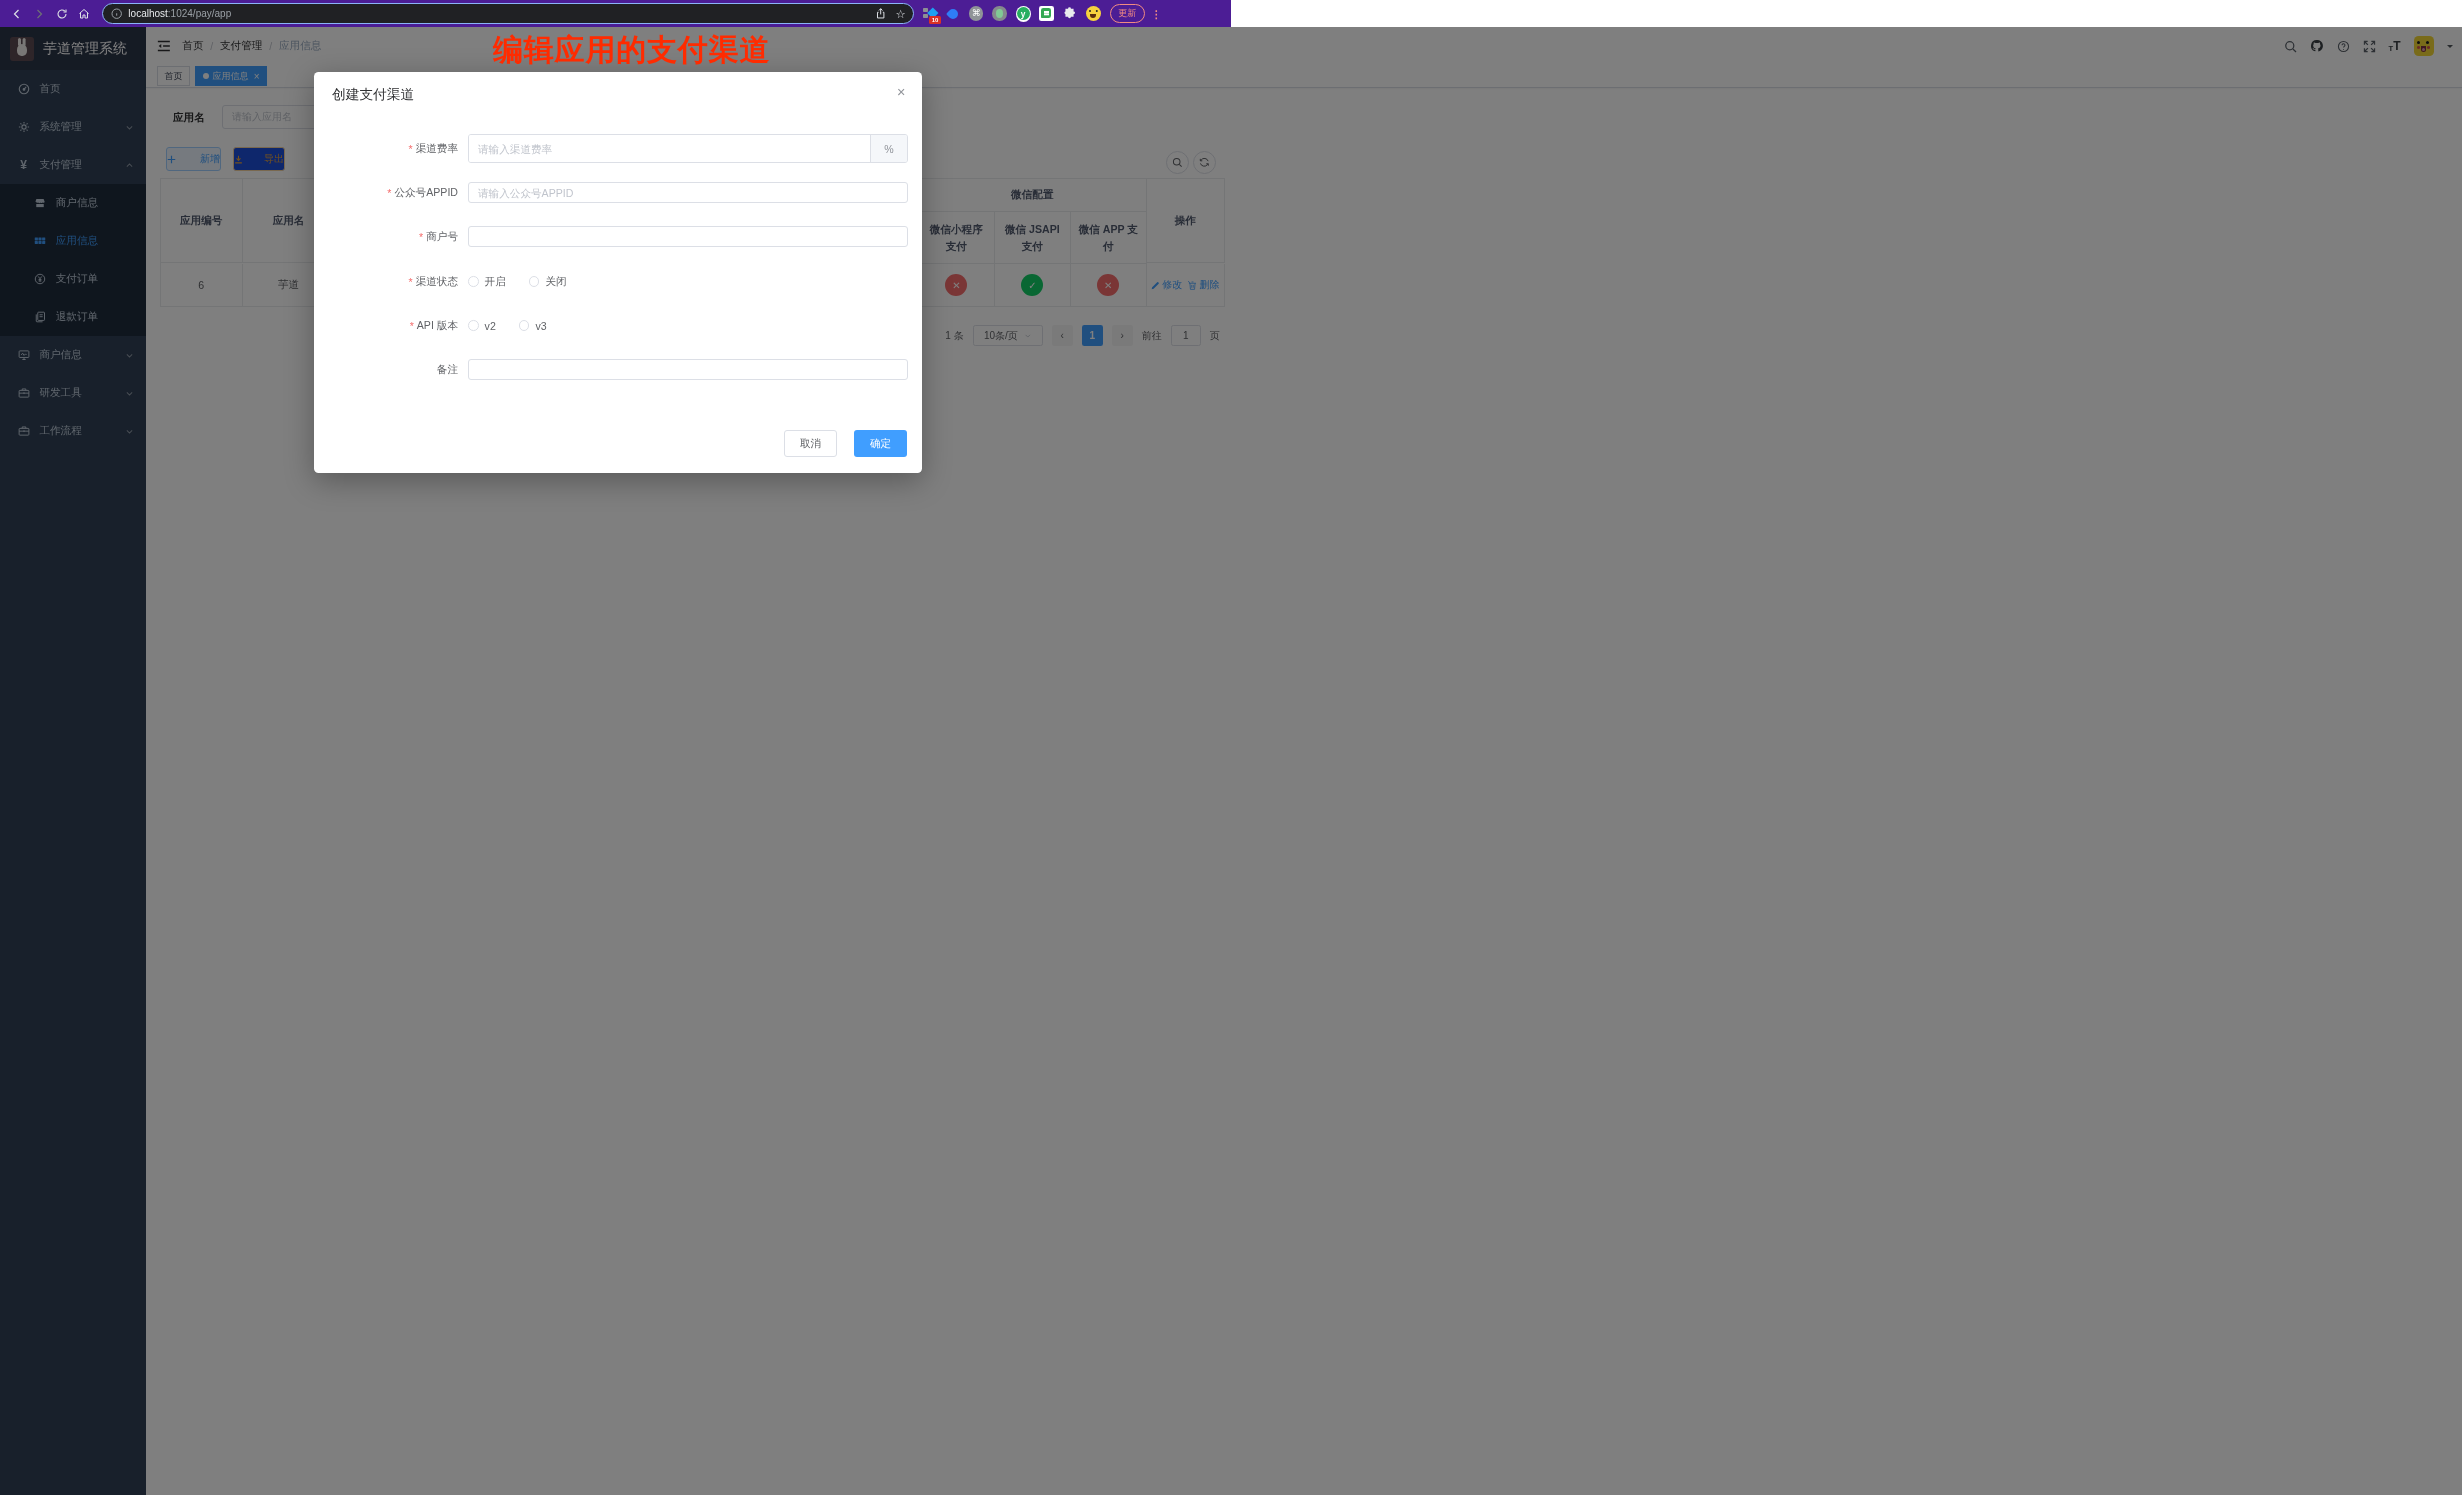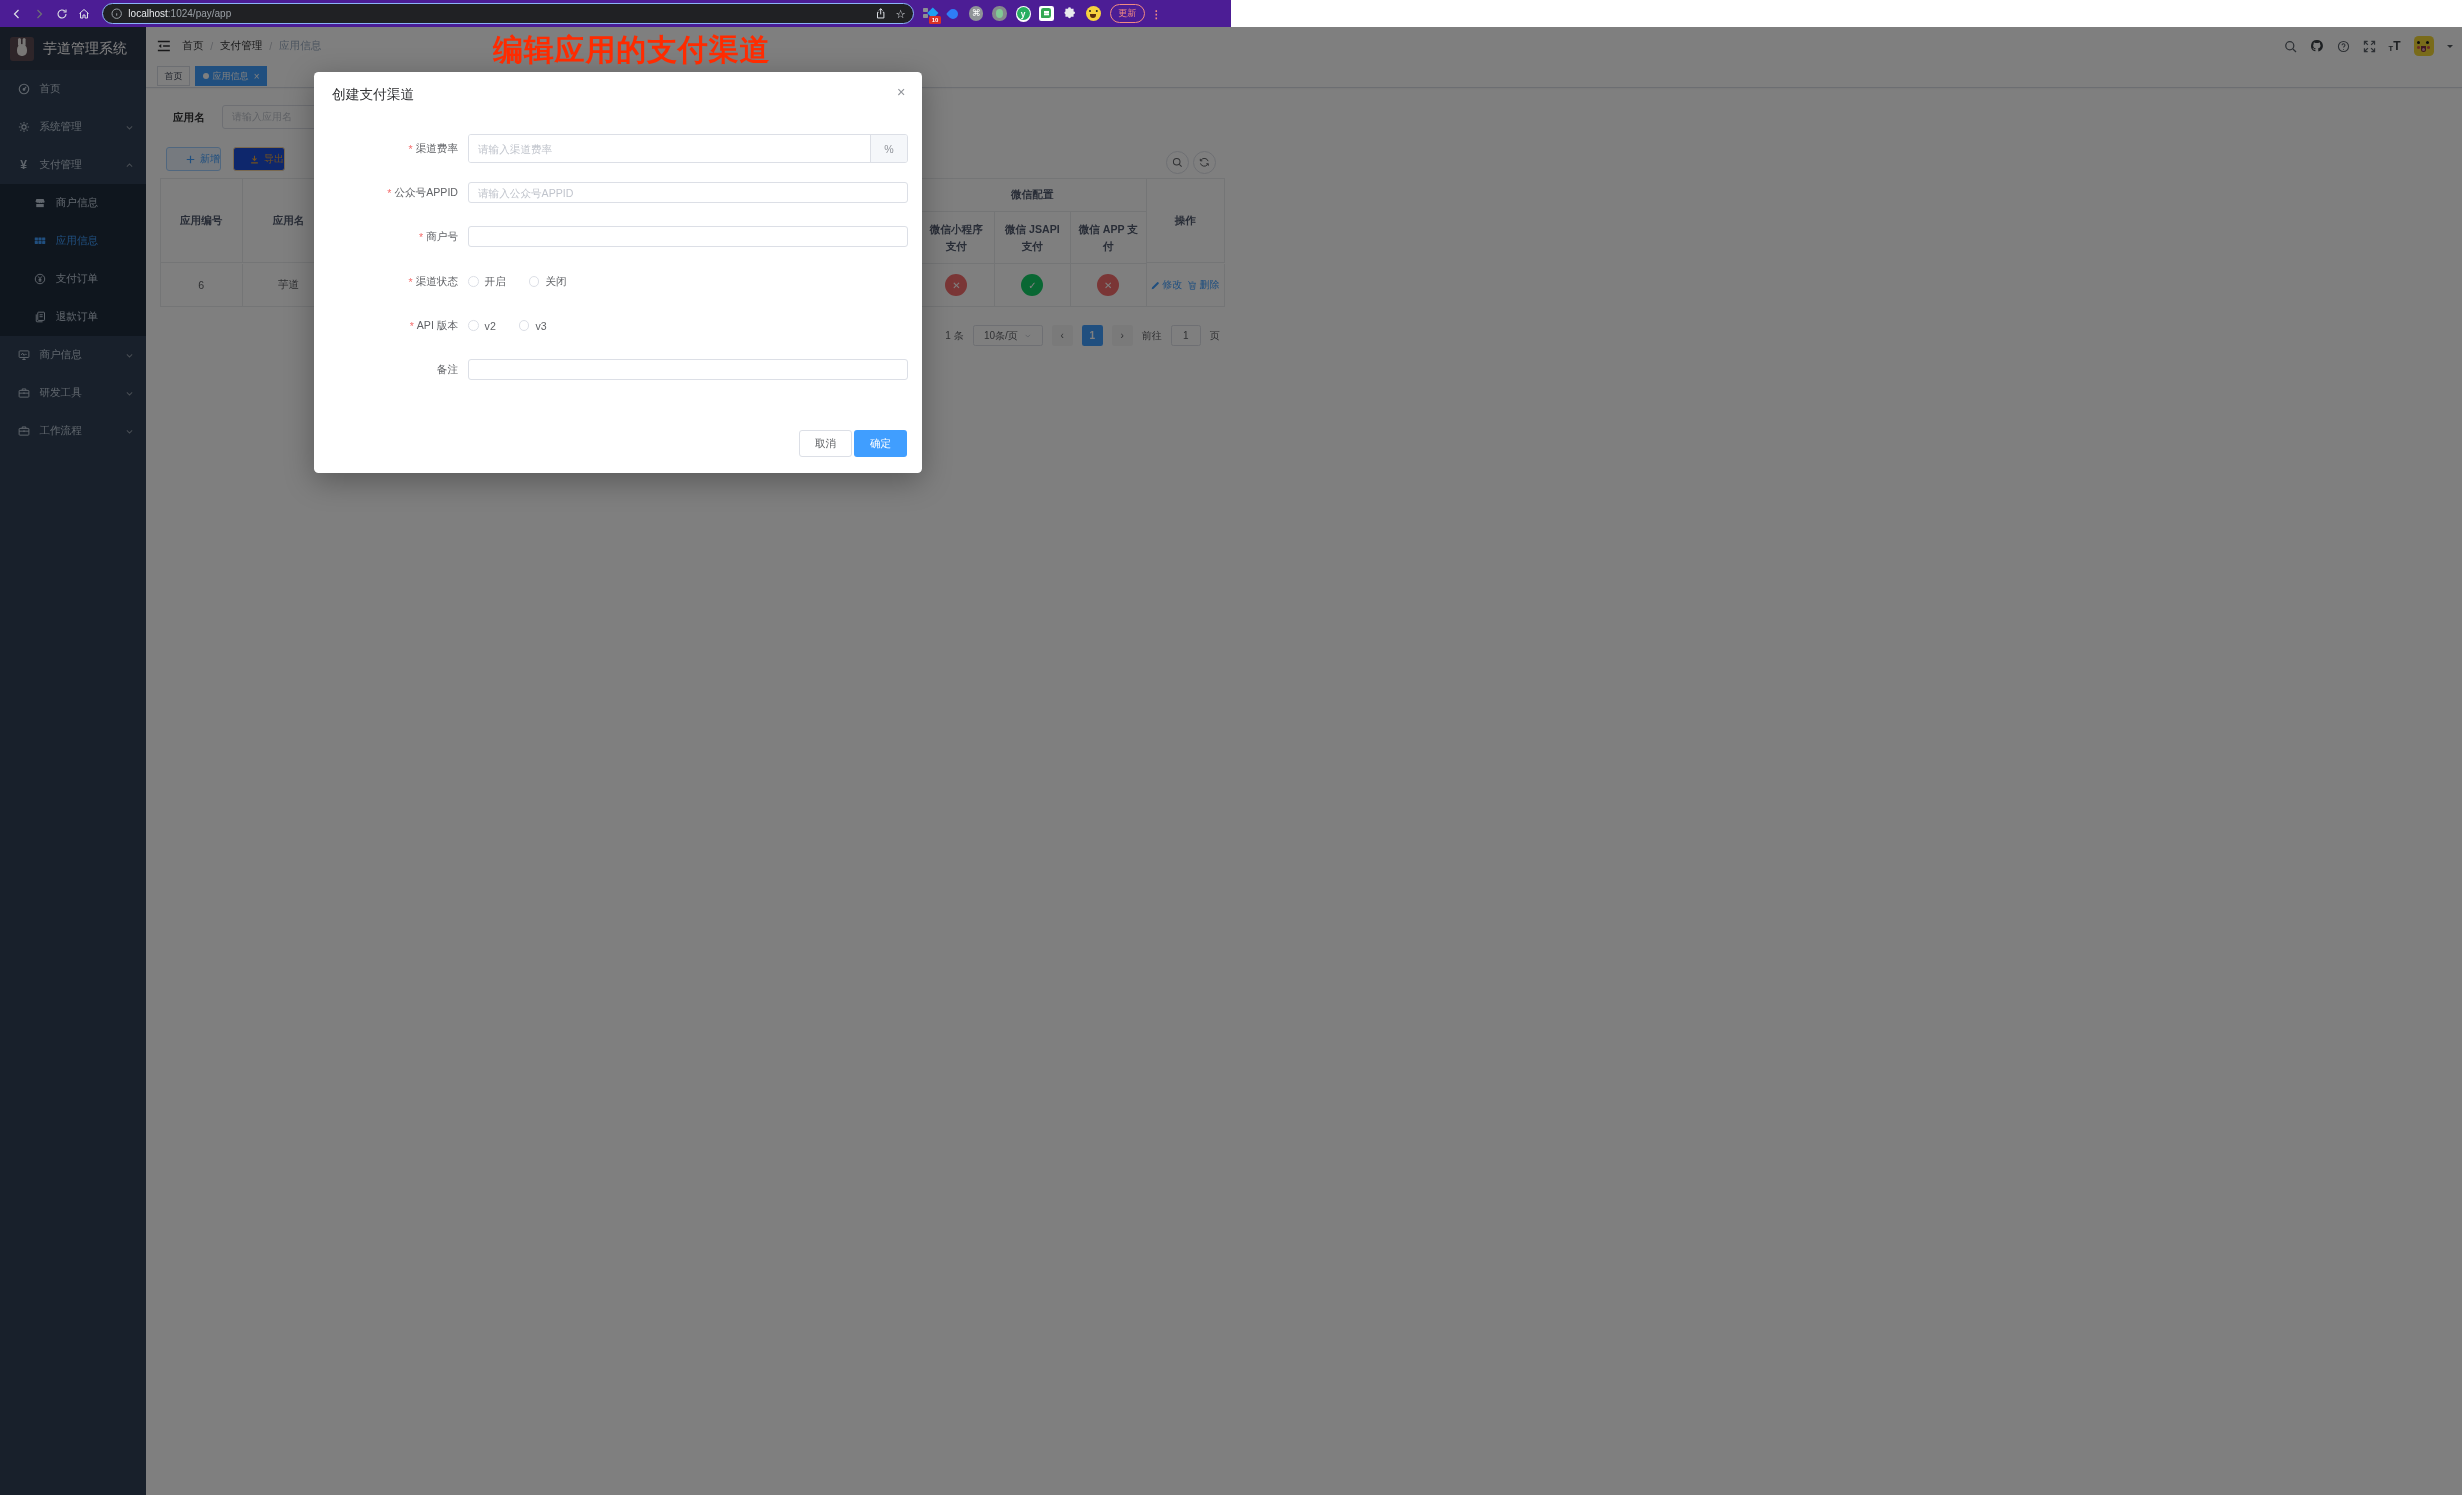--- a/index.html
+++ b/index.html
@@ -69,21 +69,21 @@
   #tagsbar { height:23px; border-bottom:0.8px solid #d8dce5; box-shadow:0 0.8px 2.3px rgba(0,0,0,.08); display:flex; align-items:center; padding-left:10.6px; gap:4.6px; background:#fff; position:relative; z-index:2; }
   .tag { height:20px; display:flex; align-items:center; gap:3.8px; padding:0 6.8px; border:0.8px solid #d8dce5; background:#fff; color:#495060; font-size:9px; cursor:pointer; }
   .tag.active { background:#409eff; border-color:#409eff; color:#fff; }
   .tag .dot { width:6px; height:6px; border-radius:50%; background:#fff; }
   .tag .close { font-size:10px; margin-left:1.5px; }
 
   #content { position:absolute; top:61px; left:0; right:0; bottom:0; background:#fff; }
   #filter-label { position:absolute; left:27px; top:23px; font-size:10.6px; font-weight:bold; color:#303133; }
   #filter-input { position:absolute; left:76px; top:16.7px; width:183px; height:24px; border:0.8px solid #dcdfe6; border-radius:3px; padding:0 9px; font-size:10px; color:#606266; }
   #filter-input::placeholder { color:#c0c4cc; }
-  .btn { display:inline-flex; align-items:center; justify-content:flex-end; gap:4.6px; height:24px; border-radius:3px; font-size:10px; cursor:pointer; border:0.8px solid transparent; }
+  .btn { display:inline-flex; align-items:center; justify-content:space-between; gap:4.6px; height:24px; border-radius:3px; font-size:10px; cursor:pointer; border:0.8px solid transparent; }
   #btn-add { position:absolute; left:20px; top:59px; width:55px; color:#409eff; background:#ecf5ff; border-color:#a0cfff; }
   #btn-export { position:absolute; left:87px; top:59px; width:52px; color:#e6a23c; background:#1d4ed8; border-color:#f3d19e; }
   .cbtn { position:absolute; top:63px; width:23px; height:23px; border-radius:50%; border:0.8px solid #dcdfe6; background:#fff; display:flex; align-items:center; justify-content:center; color:#606266; cursor:pointer; }
   #cbtn-search { left:1020px; } #cbtn-refresh { left:1047px; }
 
   
   #tbl { position:absolute; left:13.7px; top:90px; width:1065px; font-size:10.6px; color:#606266; border-top:0.8px solid #e8eaec; border-left:0.8px solid #e8eaec; }
   .thead { display:flex; }
   .th, .td { border-right:0.8px solid #e8eaec; border-bottom:0.8px solid #e8eaec; display:flex; align-items:center; justify-content:center; text-align:center; }
   .th { color:#515a6e; font-weight:bold; }
@@ -115,21 +115,21 @@
   .req { color:#f56c6c; margin-right:3px; }
   .mctl { position:absolute; left:154px; top:0; width:440px; height:29px; display:flex; align-items:center; }
   .minput { width:100%; height:21px; border:0.8px solid #dcdfe6; border-radius:3px; padding:0 9px; font-size:10.6px; color:#606266; }
   .minput::placeholder { color:#c0c4cc; }
   .igroup { width:100%; height:29px; border:0.8px solid #dcdfe6; border-radius:3px; display:flex; overflow:hidden; }
   .igroup input { flex:1; border:none; outline:none; padding:0 9px; font-size:10.6px; color:#606266; }
   .igroup input::placeholder { color:#c0c4cc; }
   .isuffix { width:37px; background:#f5f7fa; border-left:0.8px solid #dcdfe6; color:#909399; display:flex; align-items:center; justify-content:center; font-size:10.6px; }
   .radio-opt { display:inline-flex; align-items:center; gap:6px; margin-right:23px; font-size:10.6px; color:#606266; cursor:pointer; }
   .radio { width:10.6px; height:10.6px; border-radius:50%; border:0.8px solid #dcdfe6; background:#fff; }
-  #modal-footer { position:absolute; right:15px; bottom:16px; display:flex; gap:2px; }
+  #modal-footer { position:absolute; right:15px; bottom:16px; display:flex; gap:17px; }
   #btn-cancel { width:53px; height:27px; border:0.8px solid #dcdfe6; background:#fff; border-radius:3px; color:#606266; font-size:10.6px; display:flex; align-items:center; justify-content:center; cursor:pointer; }
   #btn-confirm { width:53px; height:27px; background:#409eff; border-radius:3px; color:#fff; font-size:10.6px; display:flex; align-items:center; justify-content:center; cursor:pointer; }
 
   #annotation { position:absolute; left:493px; top:30px; font-size:30px; font-weight:bold; color:#ff2b00; z-index:60; letter-spacing:0.8px; }
 </style>
 </head>
 <body>
 
 <div id="browser-bar">
   <span class="bico">

